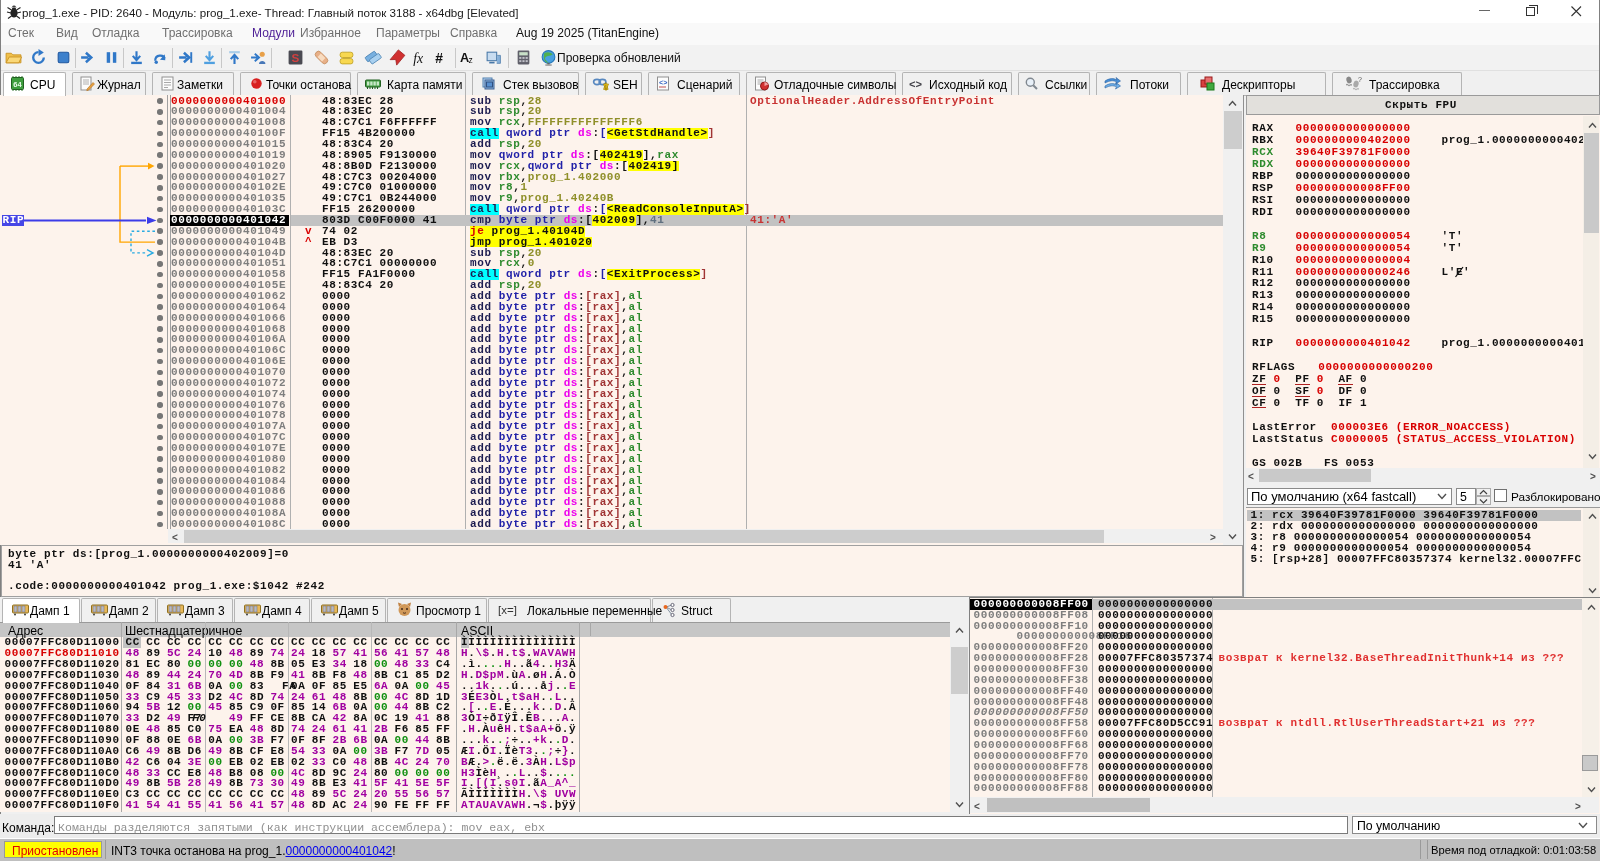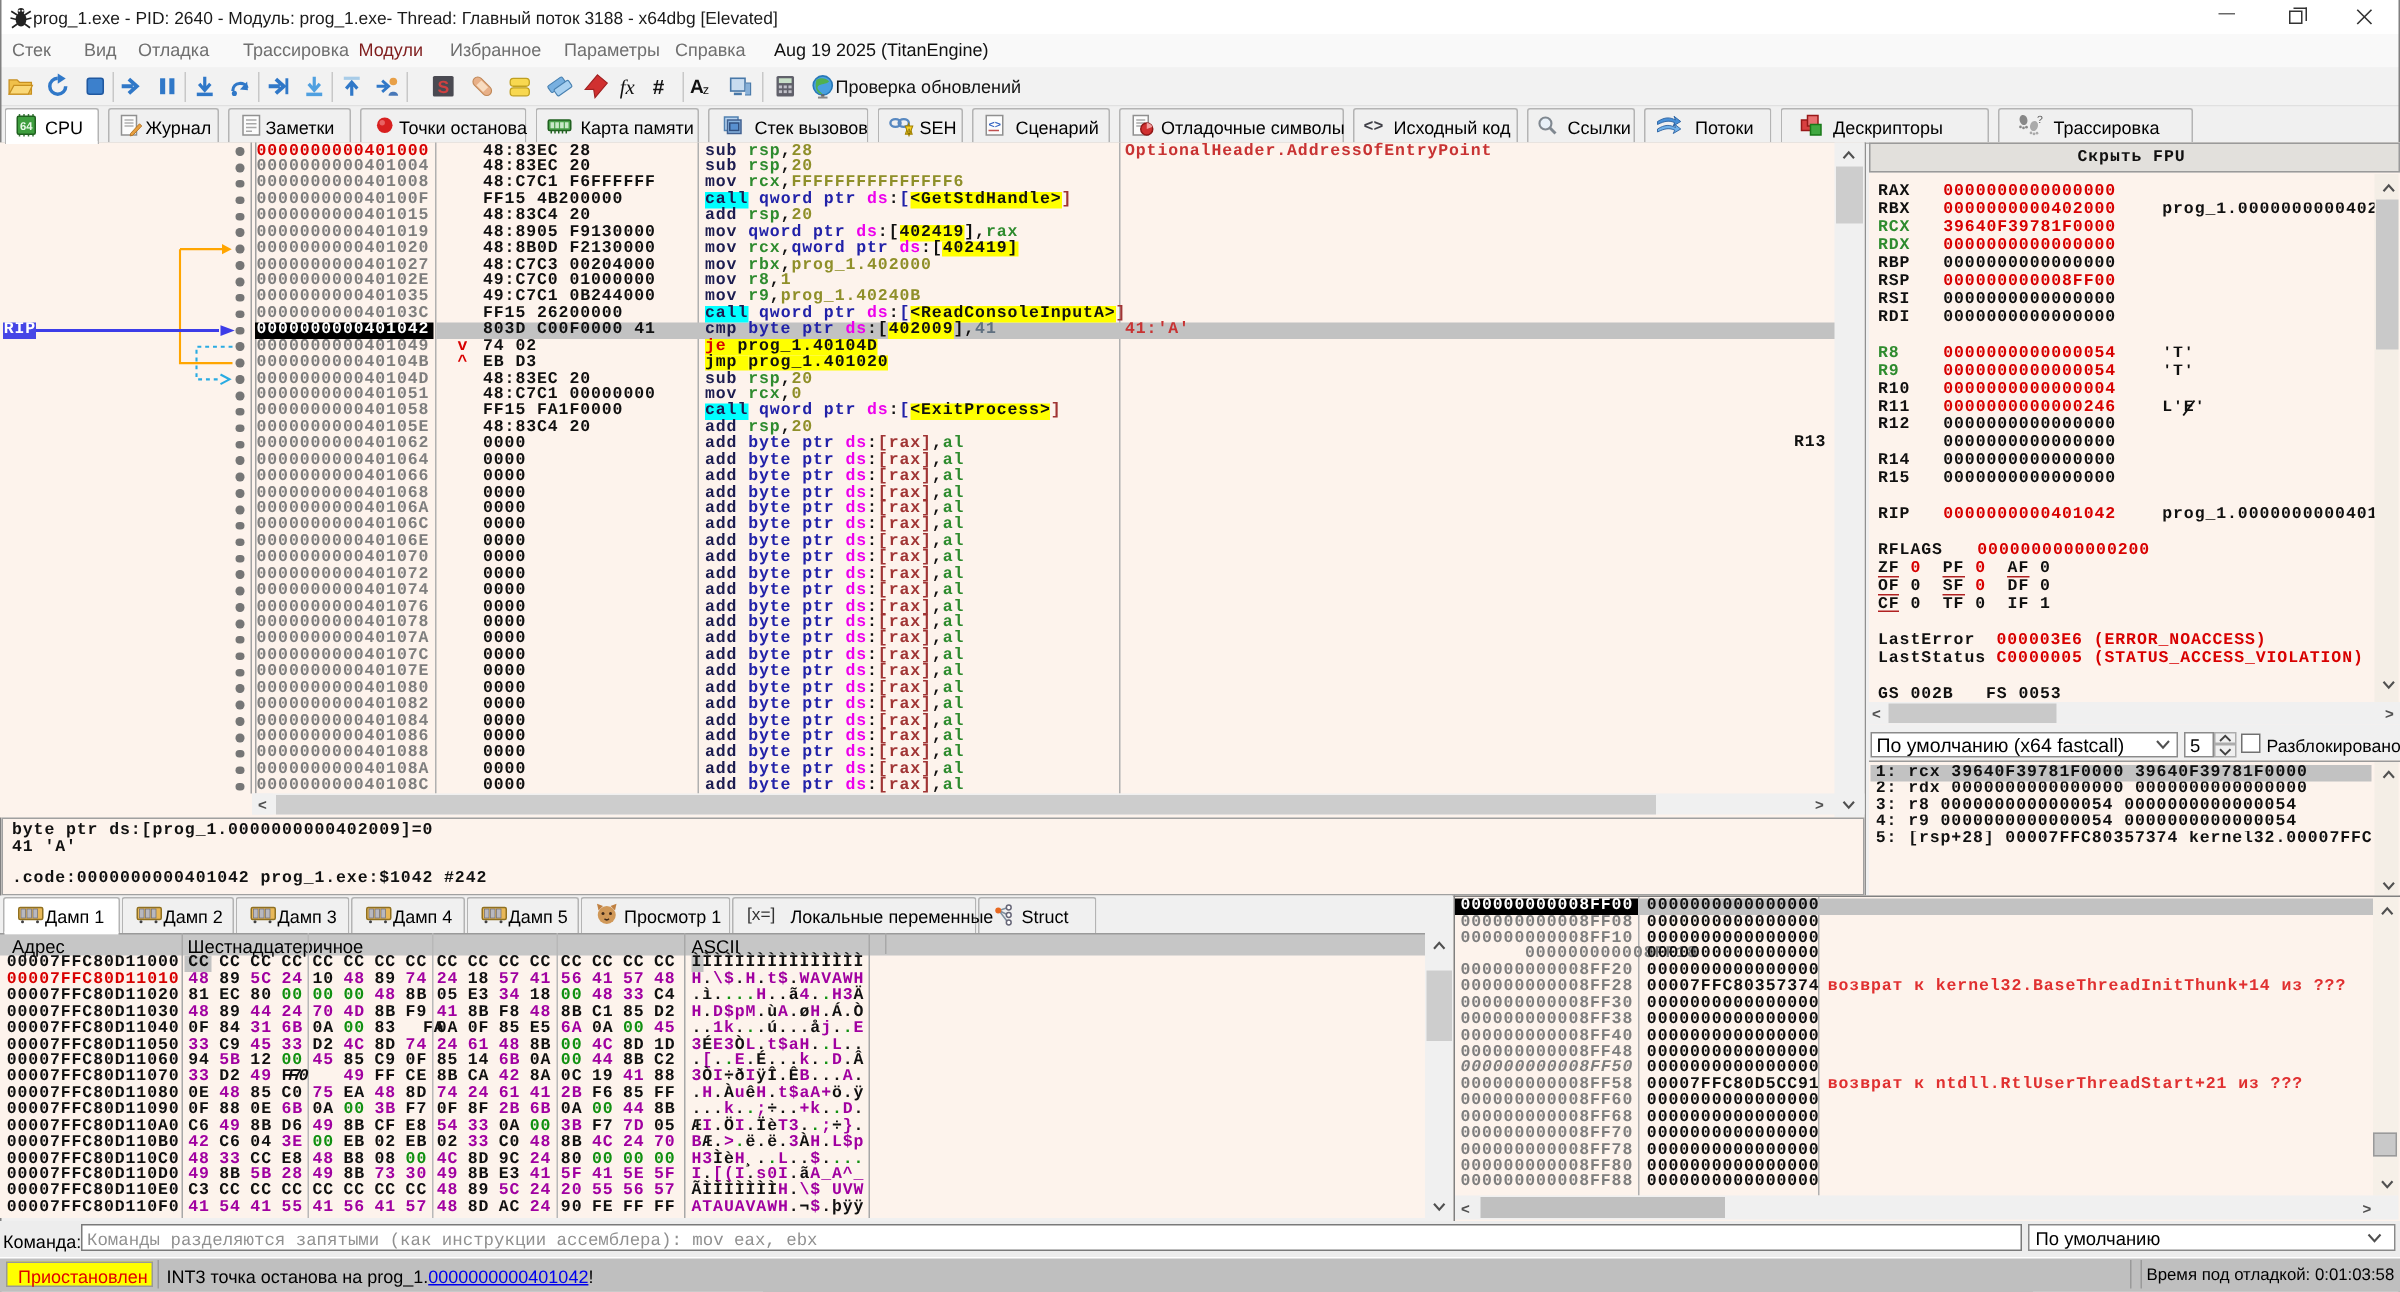--- a/index.html
+++ b/index.html
@@ -29,21 +29,21 @@
 <div class="s" style="left:1479.0px;top:3.00px;font-size:11px;color:#333;">—</div>
 <div style="position:absolute;left:1526px;top:7px;width:9px;height:9px;border:1px solid #333"></div>
 <div style="position:absolute;left:1529px;top:5px;width:9px;height:9px;border:1px solid #333;border-left:none;border-bottom:none"></div>
 <svg style="left:1571px;top:6px" width="11" height="11">
     <path d="M0.5 0.5 L10 10 M10 0.5 L0.5 10" stroke="#333" stroke-width="1.1"></path>
   </svg>
 <div class="s" style="left:8.0px;top:25.50px;font-size:12px;color:#6F6F6F;">Стек</div>
 <div class="s" style="left:56.0px;top:25.50px;font-size:12px;color:#6F6F6F;">Вид</div>
 <div class="s" style="left:92.0px;top:25.50px;font-size:12px;color:#6F6F6F;">Отладка</div>
 <div class="s" style="left:162.0px;top:25.50px;font-size:12px;color:#6F6F6F;">Трассировка</div>
-<div class="s" style="left:239.0px;top:25.50px;font-size:12px;color:#7f1d1d;">Модули</div>
+<div class="s" style="left:252px;top:25.50px;font-size:12px;color:#4c1d95;">Модули</div>
 <div class="s" style="left:300.0px;top:25.50px;font-size:12px;color:#6F6F6F;">Избранное</div>
 <div class="s" style="left:376.0px;top:25.50px;font-size:12px;color:#6F6F6F;">Параметры</div>
 <div class="s" style="left:450.0px;top:25.50px;font-size:12px;color:#6F6F6F;">Справка</div>
 <div class="s" style="left:516.0px;top:25.50px;font-size:12px;color:#101010;">Aug 19 2025 (TitanEngine)</div>
 <svg style="z-index:4;left:5px;top:49px" width="17" height="17" viewBox="0 0 16 16">
     <path d="M1 4 L6 4 L7.5 5.5 L15 5.5 L15 13 L1 13 Z" fill="#F0C04A" stroke="#C89020" stroke-width="0.8"></path>
     <path d="M1 13 L4 7.5 L15.6 7.5 L13 13 Z" fill="#FAD878" stroke="#C89020" stroke-width="0.8"></path>
   </svg>
 <svg style="z-index:4;left:29.5px;top:49px" width="17" height="17" viewBox="0 0 16 16">
     <path d="M13 8 A5 5 0 1 1 8 3" stroke="#3078C8" stroke-width="2.2" fill="none"></path>
@@ -535,21 +535,21 @@
 <div class="m" style="left:1252.0px;top:254.67px;color:#101010;">R10</div>
 <div class="m" style="left:1295.5px;top:254.67px;color:#D80000;">0000000000000004</div>
 <div class="m" style="left:1252.0px;top:266.57px;color:#101010;">R11</div>
 <div class="m" style="left:1295.5px;top:266.57px;color:#D80000;">0000000000000246</div>
 <div class="m" style="left:1441.5px;top:266.57px;color:#101010;width:141.5px;overflow:hidden;">L'E'</div>
 <svg style="left:1455px;top:266px" width="9" height="12">
     <path d="M0.5 11 L8 1" stroke="#101010" stroke-width="1.2"></path>
   </svg>
 <div class="m" style="left:1252.0px;top:278.47px;color:#101010;">R12</div>
 <div class="m" style="left:1295.5px;top:278.47px;color:#101010;">0000000000000000</div>
-<div class="m" style="left:1196px;top:290.37px;color:#101010;">R13</div>
+<div class="m" style="left:1252.0px;top:290.37px;color:#101010;">R13</div>
 <div class="m" style="left:1295.5px;top:290.37px;color:#101010;">0000000000000000</div>
 <div class="m" style="left:1252.0px;top:302.27px;color:#101010;">R14</div>
 <div class="m" style="left:1295.5px;top:302.27px;color:#101010;">0000000000000000</div>
 <div class="m" style="left:1252.0px;top:314.17px;color:#101010;">R15</div>
 <div class="m" style="left:1295.5px;top:314.17px;color:#101010;">0000000000000000</div>
 <div class="m" style="left:1252.0px;top:337.97px;color:#101010;">RIP</div>
 <div class="m" style="left:1295.5px;top:337.97px;color:#D80000;">0000000000401042</div>
 <div class="m" style="left:1441.5px;top:337.97px;color:#101010;width:141.5px;overflow:hidden;">prog_1.0000000000401042</div>
 <div class="m" style="left:1252.0px;top:361.87px;color:#101010;">RFLAGS</div>
 <div class="m" style="left:1318.2px;top:361.87px;color:#D80000;">0000000000000200</div>

